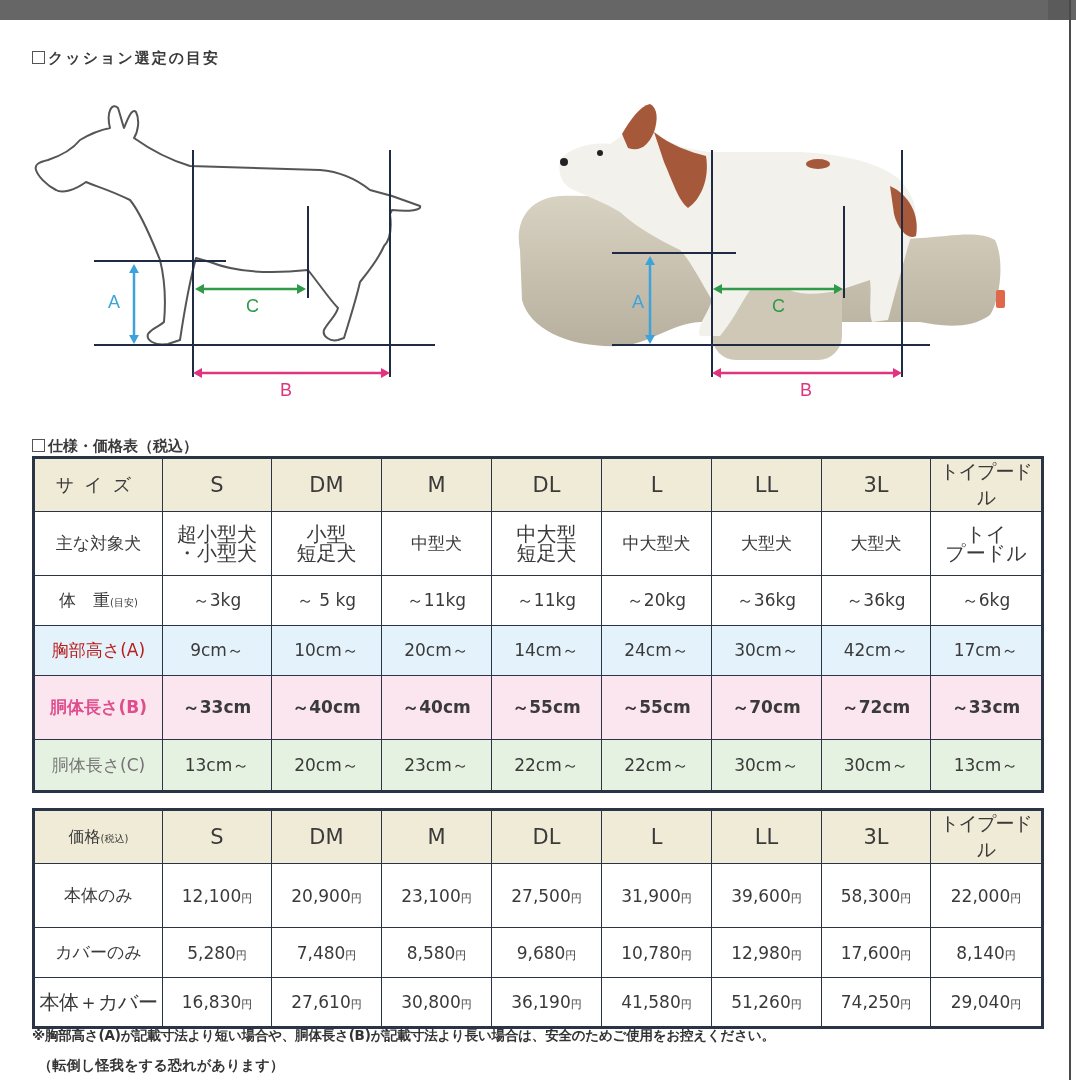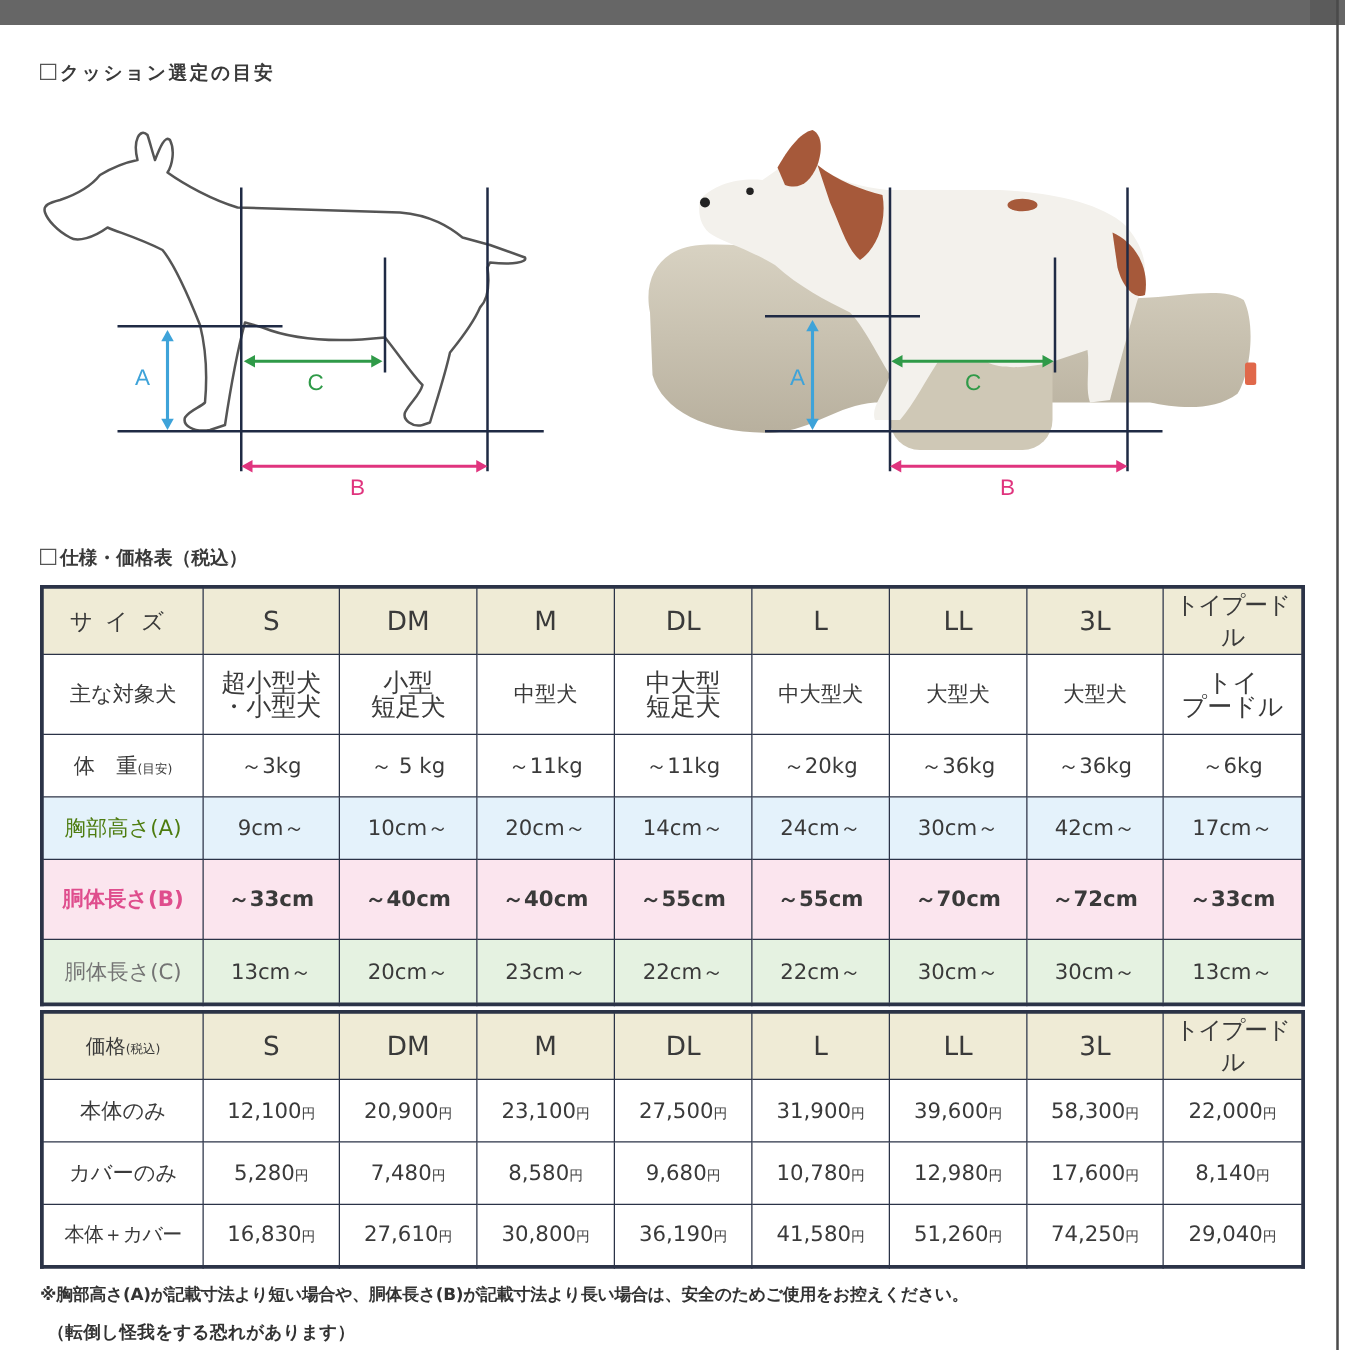--- a/index.html
+++ b/index.html
@@ -20,21 +20,21 @@
   table.spec { border: 3px solid #2b3347; }
   td.hdr { background: #efebd6; font-size: 21px; }
   td.hdr.jp { font-size: 19px; letter-spacing: -1px; }
   td.hdr.rowlabel { font-size: 18px; letter-spacing: 10px; }
   td.rowlabel { font-size: 17px; }
   td.cell { font-size: 17px; }
   td.two-line { font-size: 20px; line-height: 19px; }
   tr.row-a td { background: #e4f2fb; }
   tr.row-b td { background: #fbe5ee; }
   tr.row-c td { background: #e5f2e1; }
-  tr.row-a td.rowlabel { color: #4d7c0f; }
+  tr.row-a td.rowlabel { color: #b91c1c; }
   tr.row-b td.rowlabel { color: #df4d8d; }
   tr.row-c td.rowlabel { color: #737373; }
   .small { font-size: 10px; }
   .yen { font-size: 11px; }
 
   .note { position: absolute; left: 32px; font-size: 14px; color: #333; font-weight: bold; white-space: nowrap; letter-spacing: 0.3px; }
 </style>
 </head>
 <body>
 
@@ -125,21 +125,21 @@
   </g>
   <text x="132" y="218" font-size="18" fill="#3ea3d9" font-family="Liberation Sans, sans-serif">A</text>
   <text x="272" y="222" font-size="18" fill="#2f9a48" font-family="Liberation Sans, sans-serif">C</text>
   <text x="300" y="306" font-size="18" fill="#e0347e" font-family="Liberation Sans, sans-serif">B</text>
 </svg>
 
 <div class="section-title" style="left:32px; top:437px; letter-spacing:0;">
   <span class="box"></span><span>仕様・価格表（税込）</span>
 </div>
 
-<table class="spec" style="left:32px; top:468px; width:1009px; height:314px;padding-left:20px;">
+<table class="spec" style="left:32px; top:456px; width:1009px; height:314px;padding-left:20px;">
   <colgroup>
     <col style="width:129px">
       <col style="width:109px">
       <col style="width:110px">
       <col style="width:110px">
       <col style="width:110px">
       <col style="width:110px">
       <col style="width:110px">
       <col style="width:109px">
       <col style="width:112px">
@@ -243,21 +243,21 @@
     <td class="hdr" style="font-size:16px;"><span>価格</span><span class="small">(税込)</span></td>
     <td class="hdr">S</td>
     <td class="hdr">DM</td>
     <td class="hdr">M</td>
     <td class="hdr">DL</td>
     <td class="hdr">L</td>
     <td class="hdr">LL</td>
     <td class="hdr">3L</td>
     <td class="hdr jp">トイプードル</td>
   </tr>
-  <tr style="height:50px;">
+  <tr style="height:64px;">
     <td class="rowlabel">本体のみ</td>
     <td class="cell"><span>12,100</span><span class="yen">円</span></td>
     <td class="cell"><span>20,900</span><span class="yen">円</span></td>
     <td class="cell"><span>23,100</span><span class="yen">円</span></td>
     <td class="cell"><span>27,500</span><span class="yen">円</span></td>
     <td class="cell"><span>31,900</span><span class="yen">円</span></td>
     <td class="cell"><span>39,600</span><span class="yen">円</span></td>
     <td class="cell"><span>58,300</span><span class="yen">円</span></td>
     <td class="cell"><span>22,000</span><span class="yen">円</span></td>
   </tr>
@@ -266,21 +266,21 @@
     <td class="cell"><span>5,280</span><span class="yen">円</span></td>
     <td class="cell"><span>7,480</span><span class="yen">円</span></td>
     <td class="cell"><span>8,580</span><span class="yen">円</span></td>
     <td class="cell"><span>9,680</span><span class="yen">円</span></td>
     <td class="cell"><span>10,780</span><span class="yen">円</span></td>
     <td class="cell"><span>12,980</span><span class="yen">円</span></td>
     <td class="cell"><span>17,600</span><span class="yen">円</span></td>
     <td class="cell"><span>8,140</span><span class="yen">円</span></td>
   </tr>
   <tr style="height:50px;">
-    <td class="rowlabel" style="font-size:16px; letter-spacing:-0.5px;">本体＋カバー</td>
+    <td class="rowlabel" style="font-size:20px; letter-spacing:-0.5px;">本体＋カバー</td>
     <td class="cell"><span>16,830</span><span class="yen">円</span></td>
     <td class="cell"><span>27,610</span><span class="yen">円</span></td>
     <td class="cell"><span>30,800</span><span class="yen">円</span></td>
     <td class="cell"><span>36,190</span><span class="yen">円</span></td>
     <td class="cell"><span>41,580</span><span class="yen">円</span></td>
     <td class="cell"><span>51,260</span><span class="yen">円</span></td>
     <td class="cell"><span>74,250</span><span class="yen">円</span></td>
     <td class="cell"><span>29,040</span><span class="yen">円</span></td>
   </tr>
 </tbody>

